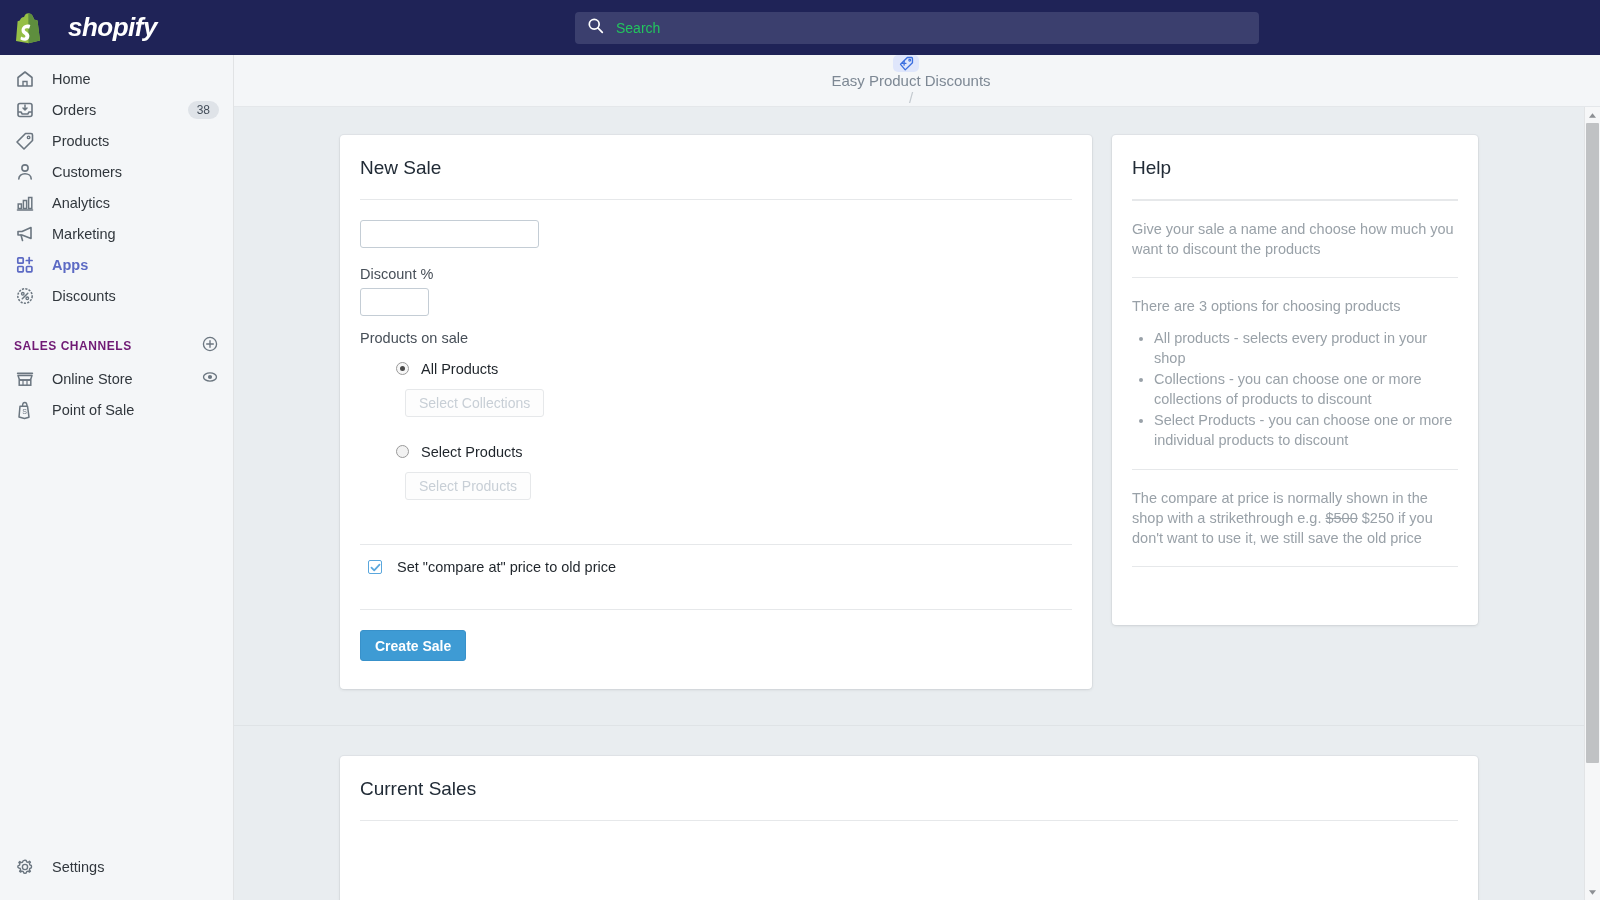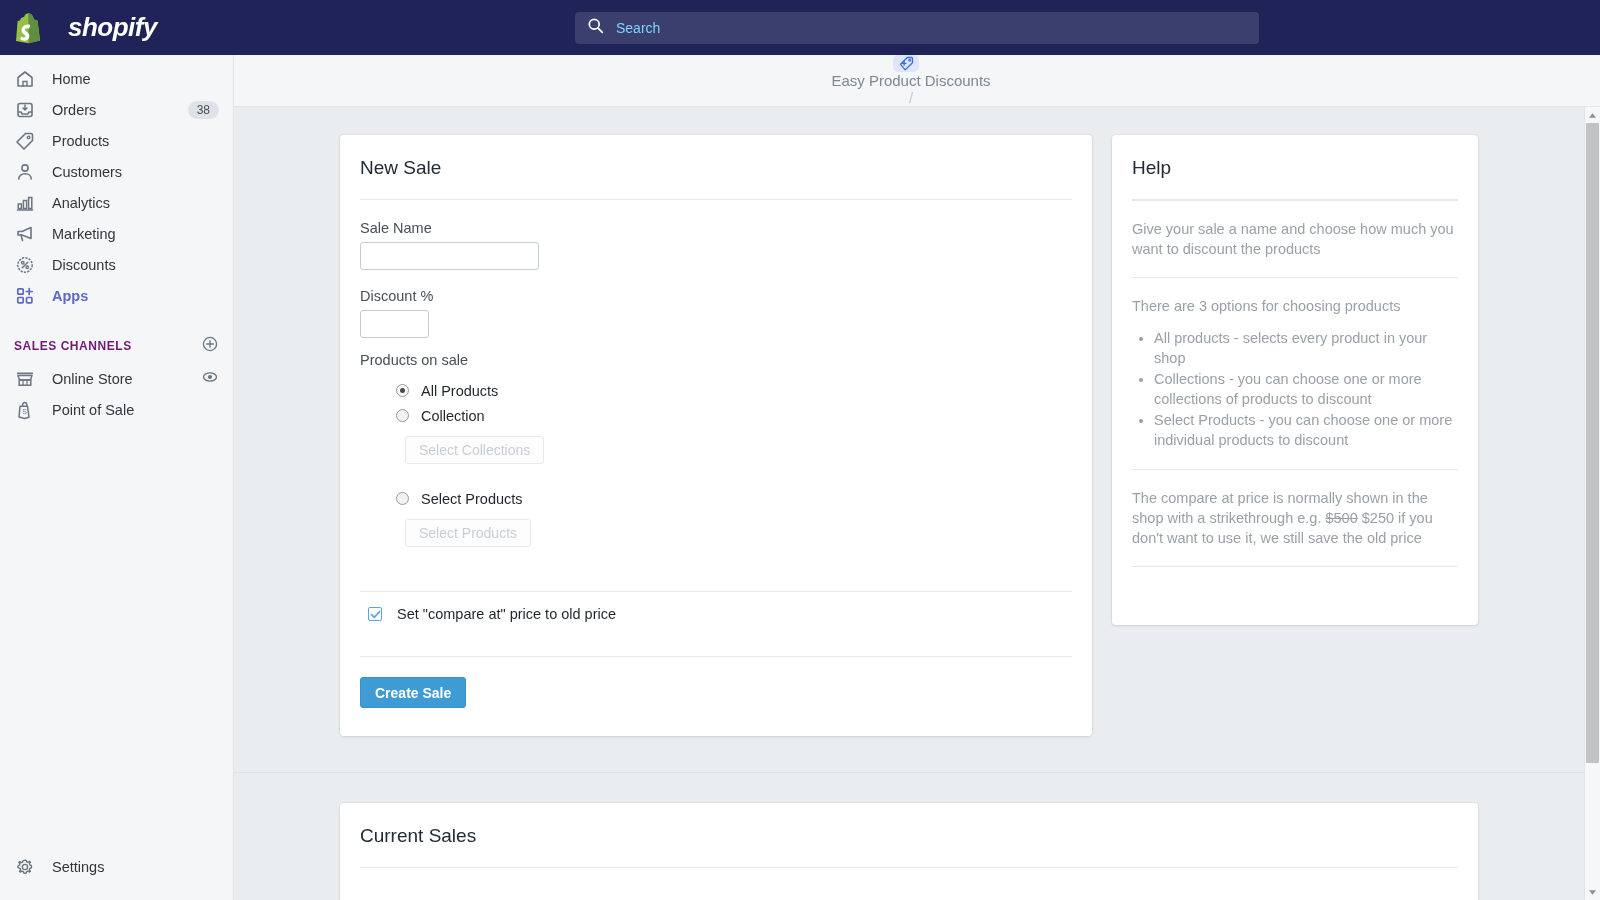--- a/index.html
+++ b/index.html
@@ -23,21 +23,21 @@
   .logo-text {
     color: #ffffff; font-size: 26px; font-style: italic; font-weight: bold;
     letter-spacing: -0.5px;
   }
   .search-wrap { flex: 1; display: flex; justify-content: center; }
   .search-box {
     width: 684px; height: 32px; background: #3b3f6e; border-radius: 4px;
     display: flex; align-items: center; padding: 0 12px; gap: 12px;
     cursor: text;
   }
-  .search-ph { color: #7dd3fc; font-size: 14px; }
+  .search-ph { color: #22c55e; font-size: 14px; }
 
   
   .body-row { display: flex; flex: 1; min-height: 0; }
 
   
   .sidebar {
     width: 234px; min-width: 234px;
     background: #f4f6f8;
     border-right: 1px solid #e1e3e5;
     display: flex; flex-direction: column;
@@ -256,43 +256,43 @@
         <div class="nav-item">
           <span class="nav-icon">
             <svg width="20" height="20" viewBox="0 0 20 20">
                 <path d="M3 7.5h4L16 3.5v11L7 11H3z" fill="none" stroke="#6b7680" stroke-width="1.6" stroke-linejoin="round"></path>
                 <path d="M6 11l1.5 5.5" fill="none" stroke="#6b7680" stroke-width="1.6" stroke-linecap="round"></path>
               </svg>
           </span>
           <span class="label">Marketing</span>
         </div>
 
-        <div class="nav-item">
-          <span class="nav-icon">
-            <svg width="20" height="20" viewBox="0 0 20 20">
-                <circle cx="10" cy="10" r="7.2" fill="none" stroke="#6b7680" stroke-width="1.5" stroke-dasharray="2.2 1.2"></circle>
-                <line x1="7.3" y1="12.8" x2="12.8" y2="7.2" stroke="#6b7680" stroke-width="1.5" stroke-linecap="round"></line>
-                <circle cx="7.8" cy="7.8" r="1.3" fill="none" stroke="#6b7680" stroke-width="1.3"></circle>
-                <circle cx="12.3" cy="12.3" r="1.3" fill="none" stroke="#6b7680" stroke-width="1.3"></circle>
-              </svg>
-          </span>
-          <span class="label">Discounts</span>
-        </div>
-
         <div class="nav-item active">
           <span class="nav-icon">
             <svg width="20" height="20" viewBox="0 0 20 20">
                 <rect x="2.8" y="2.8" width="5.4" height="5.4" rx="0.8" fill="none" stroke="#5c6ac4" stroke-width="1.7"></rect>
                 <rect x="2.8" y="11.5" width="5.4" height="5.4" rx="0.8" fill="none" stroke="#5c6ac4" stroke-width="1.7"></rect>
                 <rect x="11.5" y="11.5" width="5.4" height="5.4" rx="0.8" fill="none" stroke="#5c6ac4" stroke-width="1.7"></rect>
                 <line x1="14.2" y1="2.6" x2="14.2" y2="8.4" stroke="#5c6ac4" stroke-width="1.7" stroke-linecap="round"></line>
                 <line x1="11.3" y1="5.5" x2="17.1" y2="5.5" stroke="#5c6ac4" stroke-width="1.7" stroke-linecap="round"></line>
               </svg>
           </span>
           <span class="label">Apps</span>
+        </div>
+
+        <div class="nav-item">
+          <span class="nav-icon">
+            <svg width="20" height="20" viewBox="0 0 20 20">
+                <circle cx="10" cy="10" r="7.2" fill="none" stroke="#6b7680" stroke-width="1.5" stroke-dasharray="2.2 1.2"></circle>
+                <line x1="7.3" y1="12.8" x2="12.8" y2="7.2" stroke="#6b7680" stroke-width="1.5" stroke-linecap="round"></line>
+                <circle cx="7.8" cy="7.8" r="1.3" fill="none" stroke="#6b7680" stroke-width="1.3"></circle>
+                <circle cx="12.3" cy="12.3" r="1.3" fill="none" stroke="#6b7680" stroke-width="1.3"></circle>
+              </svg>
+          </span>
+          <span class="label">Discounts</span>
         </div>
 
         <div class="section-head">
           <span class="section-title">SALES CHANNELS</span>
           <span>
             <svg width="18" height="18" viewBox="0 0 20 20">
                 <circle cx="10" cy="10" r="7.3" fill="none" stroke="#6b7680" stroke-width="1.5"></circle>
                 <line x1="10" y1="6.3" x2="10" y2="13.7" stroke="#6b7680" stroke-width="1.5" stroke-linecap="round"></line>
                 <line x1="6.3" y1="10" x2="13.7" y2="10" stroke="#6b7680" stroke-width="1.5" stroke-linecap="round"></line>
               </svg>
@@ -364,40 +364,35 @@
       <div class="scrollarea">
         <div class="content">
 
           <div class="row-top">
 
             <div class="card card-new">
               <div class="card-title">New Sale</div>
               <div class="hr"></div>
               <div class="card-pad">
 
-                <div class="field-label">Sale Name</div>
                 <input class="text-input" type="text" value="" style="">
 
                 <div class="gap-18"></div>
 
                 <div class="field-label">Discount %</div>
                 <input class="text-input small" type="text" value="" style="">
 
                 <div style="height:14px"></div>
 
                 <div class="field-label">Products on sale</div>
 
                 <div class="radio-group">
                   <div class="radio-row">
                     <span class="radio checked"></span>
                     <span class="radio-label">All Products</span>
-                  </div>
-                  <div class="radio-row">
-                    <span class="radio"></span>
-                    <span class="radio-label">Collection</span>
                   </div>
                   <button class="sub-btn">Select Collections</button>
 
                   <div class="spacer-22"></div>
 
                   <div class="radio-row">
                     <span class="radio"></span>
                     <span class="radio-label">Select Products</span>
                   </div>
                   <button class="sub-btn">Select Products</button>

